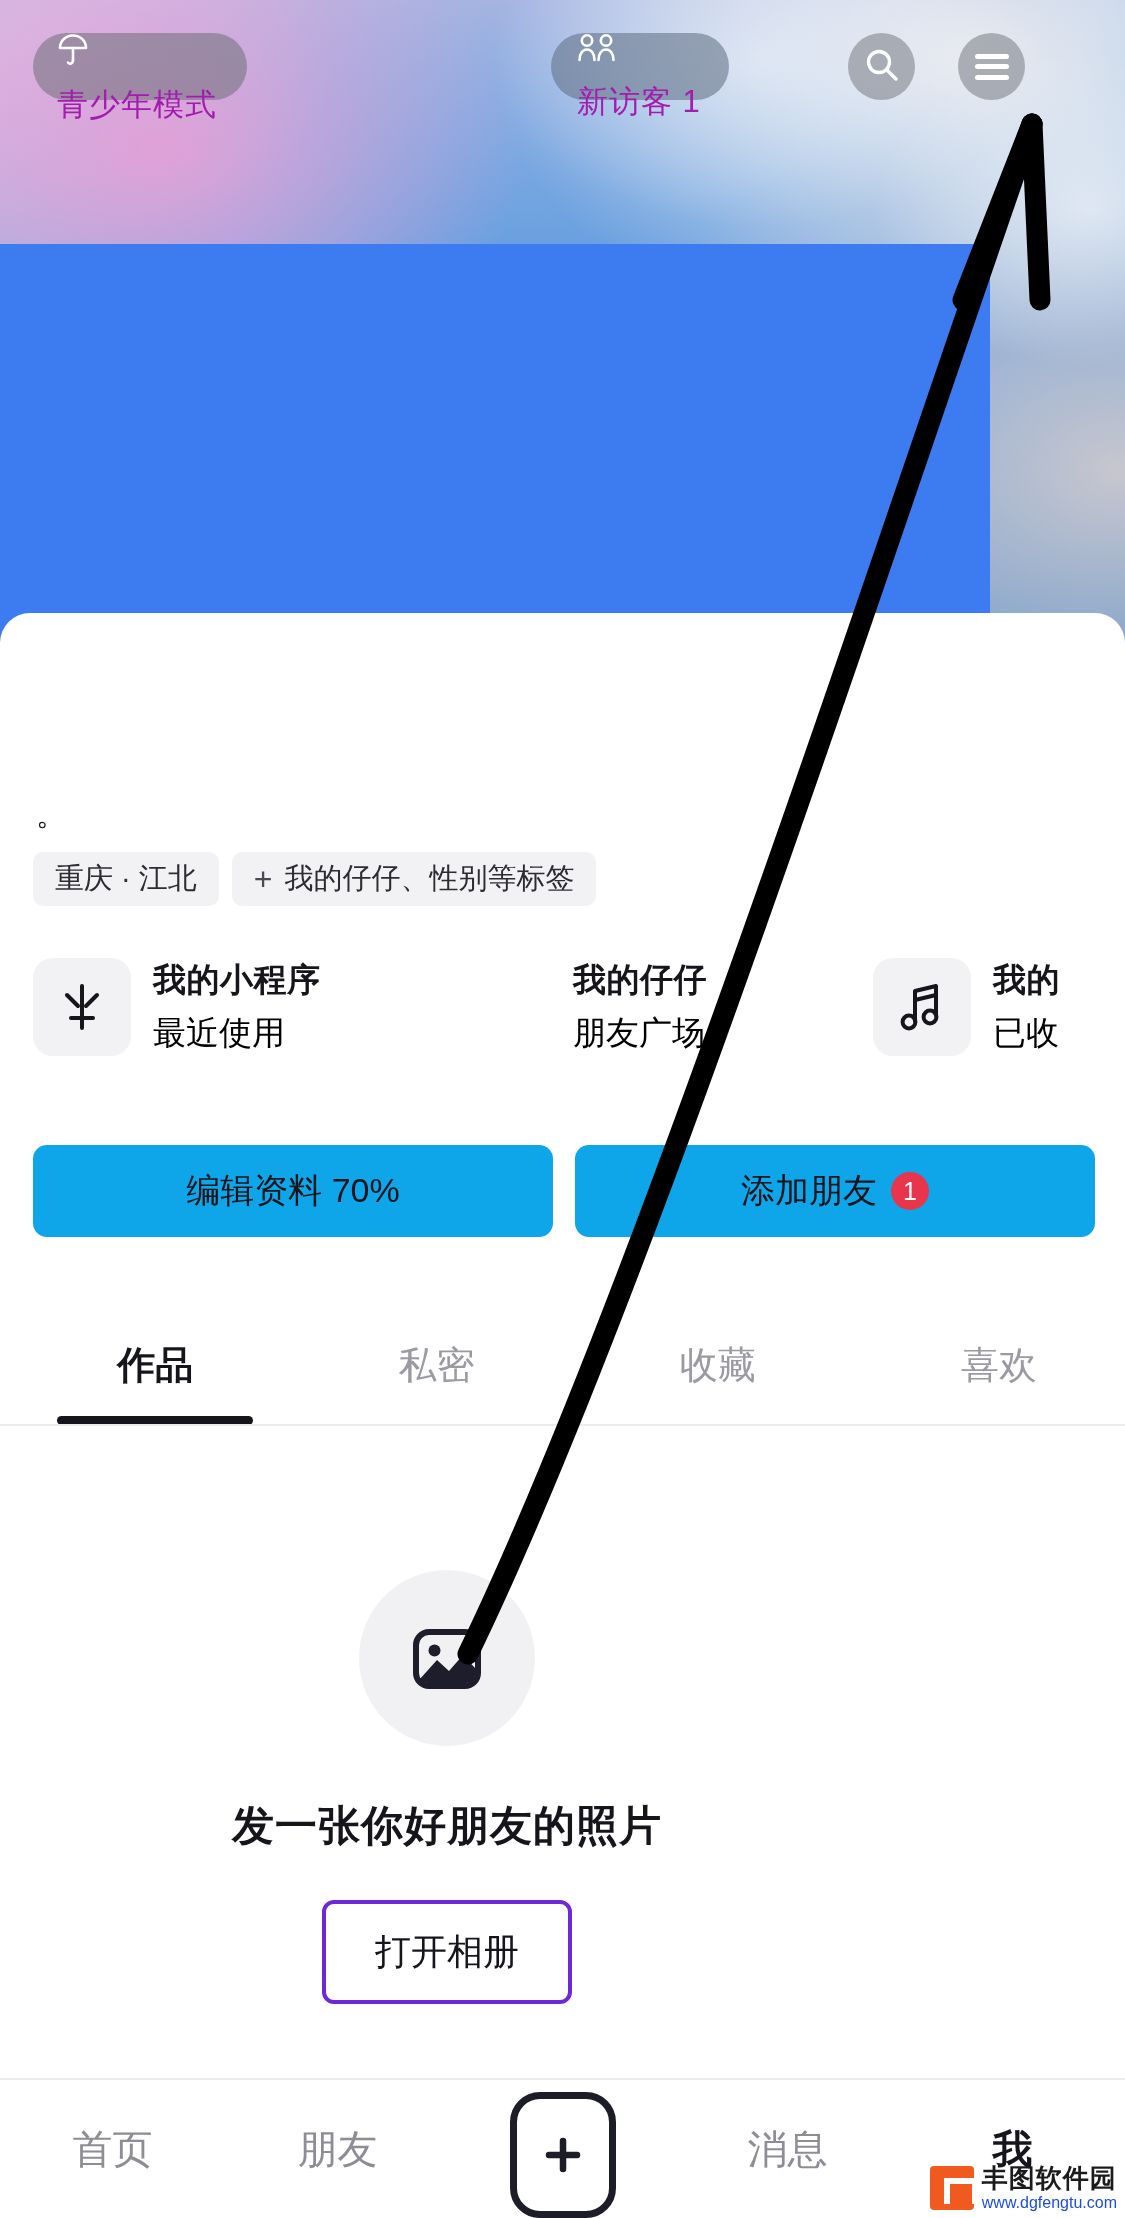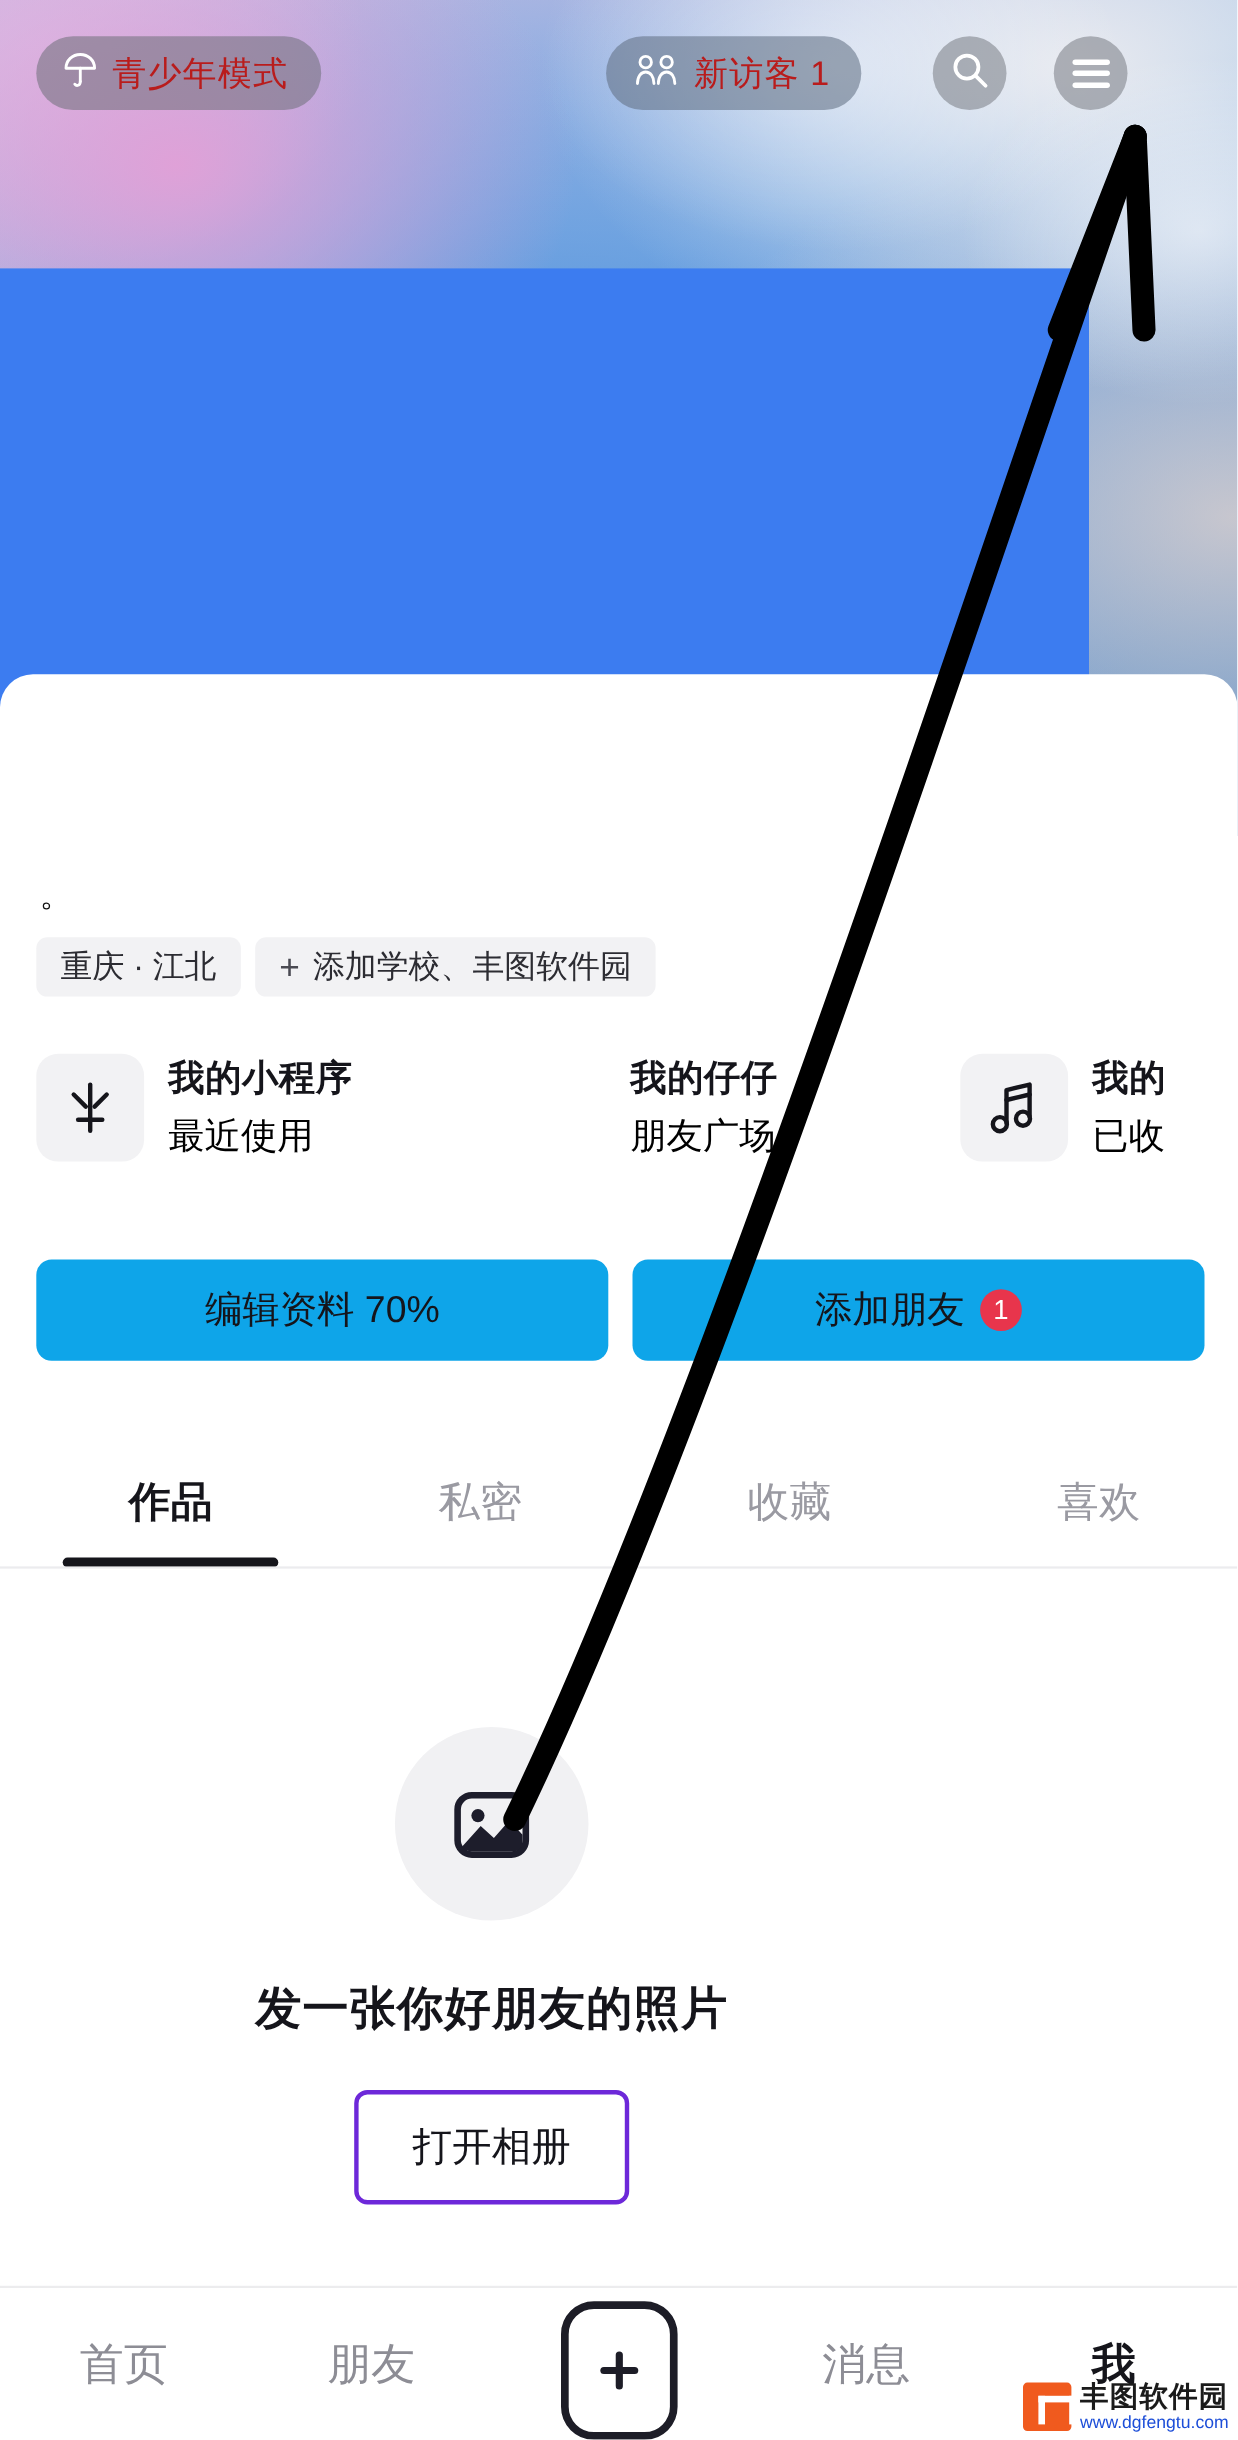--- a/index.html
+++ b/index.html
@@ -54,24 +54,25 @@
   }
 
   
   .topbar {
     position: absolute;
     left: 0; top: 0;
     width: 1125px; height: 150px;
   }
   .pill {
     position: absolute;
-    display: flex; align-items: center;
+    display: flex; 
     background: rgba(110,112,120,0.55);
     border-radius: 100px;
-    color: #b91c1c;
+    color: #a21caf;
+    flex-direction: column;
   }
   .pill-teen {
     left: 33px; top: 33px;
     height: 67px;
     padding: 0 30px 0 24px;
     gap: 13px;
   }
   .pill-visitor {
     left: 551px; top: 33px;
     height: 67px;
@@ -404,21 +405,21 @@
   <div class="card"></div>
 
   <div class="nick-dot">。</div>
 
   <div class="tags">
     <div class="chip">
       <span>重庆 · 江北</span>
     </div>
     <div class="chip">
       <span class="plus">+</span>
-      <span>添加学校、丰图软件园</span>
+      <span>我的仔仔、性别等标签</span>
     </div>
   </div>
 
   <div class="entries">
 
     <div class="entry entry-1">
       <div class="entry-icon">
         <svg width="48" height="50" viewBox="0 0 48 50" fill="none">
           <path d="M24 4 L24 46" stroke="#15151b" stroke-width="4" stroke-linecap="round"></path>
           <path d="M9 13 L20 24" stroke="#15151b" stroke-width="4" stroke-linecap="round"></path>

